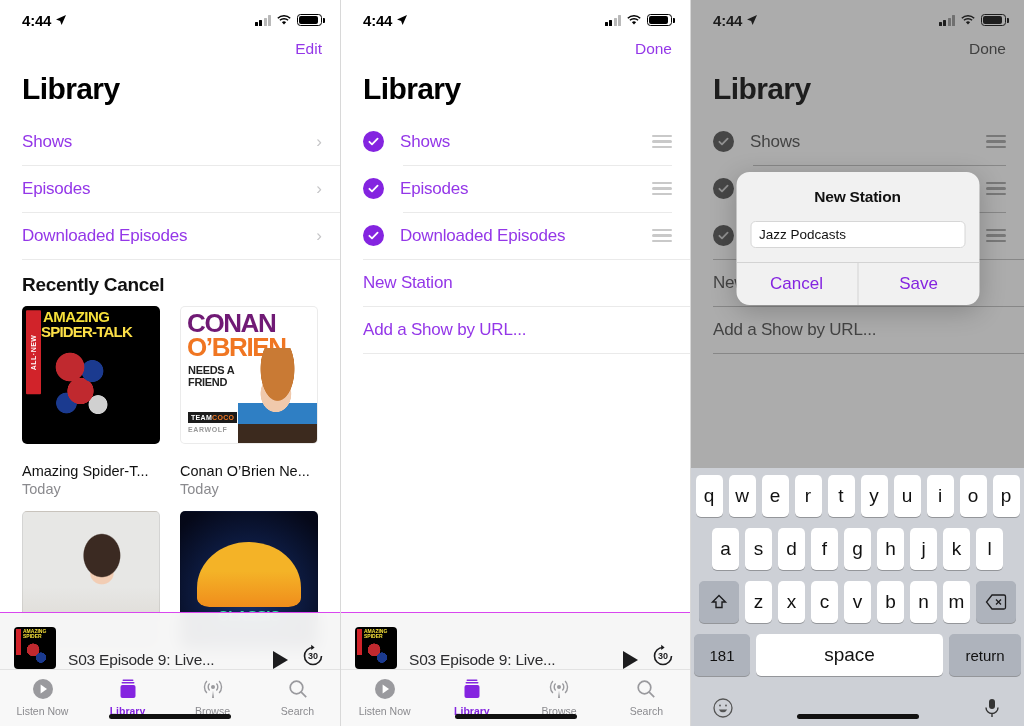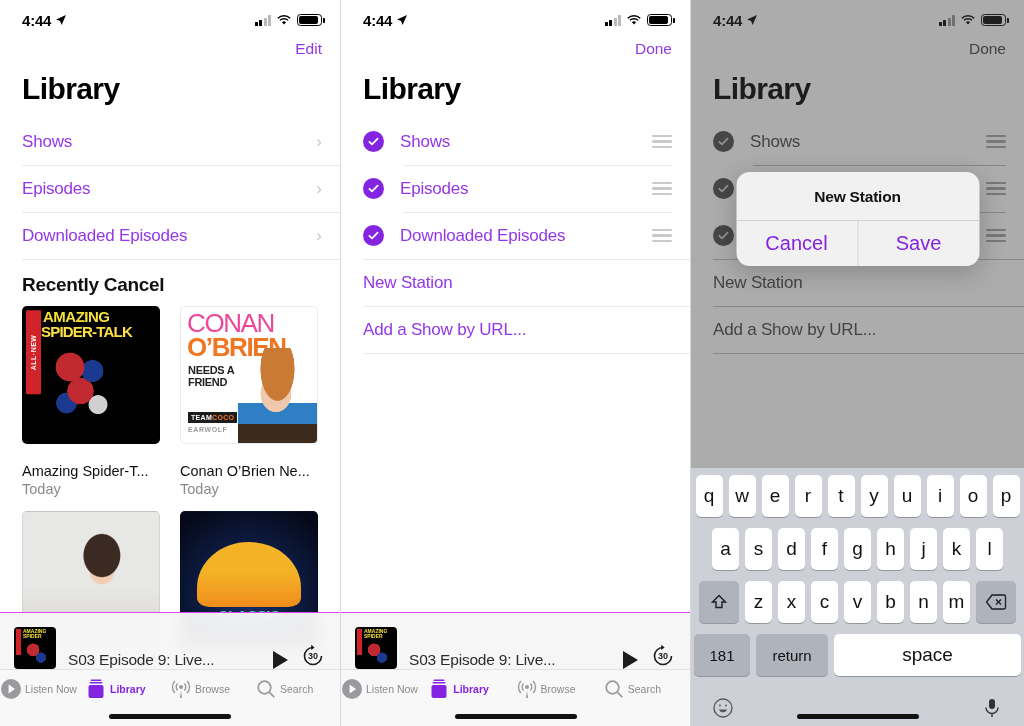--- a/index.html
+++ b/index.html
@@ -87,21 +87,21 @@
     position:absolute; left:26px; top:40px; width:70px; height:80px;
     background:
       radial-gradient(circle at 30% 25%, #c0292f 0 18%, transparent 19%),
       radial-gradient(circle at 62% 30%, #1b3a8f 0 15%, transparent 16%),
       radial-gradient(circle at 45% 55%, #c0292f 0 22%, transparent 23%),
       radial-gradient(circle at 70% 72%, #d0d0d0 0 12%, transparent 13%),
       radial-gradient(circle at 25% 70%, #1b3a8f 0 13%, transparent 14%);
   }
   
   .art-conan { background: #fff; }
-  .art-conan .c1 { position:absolute; left:6px; top:4px; color:#ec4899; font-size:26px; font-weight:normal; letter-spacing:-1.4px; line-height:.95;}
+  .art-conan .c1 { position:absolute; left:6px; top:4px; color:#701a75; font-size:26px; font-weight:bold; letter-spacing:-1.4px; line-height:.95;}
   .art-conan .c2 { position:absolute; left:6px; top:28px; color:#f07622; font-size:26px; font-weight:bold; letter-spacing:-1.4px; line-height:.95;}
   .art-conan .c3 { position:absolute; left:7px; top:58px; color:#222; font-size:11px; font-weight:bold; line-height:1.05; letter-spacing:-.3px;}
   .art-conan .tc { position:absolute; left:7px; bottom:20px; background:#1c1c1c; color:#fff; font-size:7px; font-weight:bold; padding:2px 3px; letter-spacing:.3px;}
   .art-conan .tc b { color:#f07622; }
   .art-conan .ew { position:absolute; left:7px; bottom:10px; color:#9a9a9a; font-size:7px; font-weight:bold; letter-spacing:.6px;}
   .art-conan .face {
     position:absolute; right:0; bottom:0; width:58%; height:70%;
     background:
       radial-gradient(ellipse at 50% 22%, #c97a34 0 30%, transparent 31%),
       radial-gradient(ellipse at 48% 48%, #f0c9ac 0 26%, transparent 27%),
@@ -142,21 +142,21 @@
   .play-tri { width: 0; height: 0; border-left: 15px solid #1c1c1e; border-top: 9px solid transparent; border-bottom: 9px solid transparent; }
   .skip30 { width: 26px; height: 26px; position: relative; margin-top: 35px; }
   .skip30 span { position:absolute; inset:0; display:flex; align-items:center; justify-content:center; font-size:9px; font-weight:bold; color:#1c1c1e;}
 
   
   .tabbar {
     position: absolute; left: 0; right: 0; bottom: 0; height: 57px;
     background: rgba(248,248,248,.96); border-top: 1px solid #e2e2e2;
     display: flex; align-items: flex-start; padding-top: 6px;
   }
-  .tab { flex: 1; display: flex; flex-direction: row; align-items: center; gap: 3px; cursor: pointer; }
+  .tab { flex: 1; display: flex; flex-direction: column; align-items: center; gap: 3px; cursor: pointer; }
   .tab-ico { height: 26px; display: flex; align-items: center; justify-content: center; }
   .tab-label { font-size: 10.5px; color: #8a8a8e; }
   .tab-active .tab-label { color: #8424e0; font-weight: bold; }
   .home-ind { position: absolute; left: 50%; transform: translateX(-50%); bottom: 7px; width: 122px; height: 5px; background: #111; border-radius: 3px; }
 
   
   .dim-overlay { position: absolute; inset: 0; background: rgba(70,70,70,.42); pointer-events: none; z-index: 5; }
   .p3-content { filter: grayscale(1) brightness(.78); }
   .p3-content .row-label { color: #565656; }
   .p3-content .nav-action { color: #4e4e4e; }
@@ -169,21 +169,21 @@
   }
   .alert-body { padding: 16px 14px 14px 14px; }
   .alert-title { text-align: center; font-size: 15.5px; font-weight: bold; color: #111; letter-spacing:-.2px;}
   .alert-input {
     margin-top: 15px; background: #fff; border: 1px solid #d6d6d6; border-radius: 5px;
     height: 27px; display: flex; align-items: center; padding: 0 8px;
     font-size: 13.5px; color: #111;
   }
   .alert-actions { display: flex; border-top: 1px solid #d3d3d3; }
   .alert-btn {
-    flex: 1; text-align: center; padding: 11px 0; font-size: 20px; color: #8424e0; cursor: pointer;
+    flex: 1; text-align: center; padding: 11px 0; font-size: 17px; color: #8424e0; cursor: pointer;
   }
   .alert-btn + .alert-btn { border-left: 1px solid #d3d3d3; font-weight: 500; }
 
   
   .keyboard {
     position: absolute; left: 0; right: 0; bottom: 0; height: 258px;
     background: #cdd0d6; z-index: 8; padding: 7px 3px 0 3px;
     display: flex; flex-direction: column;
   }
   .kbd-row { display: flex; justify-content: center; gap: 6px; margin-bottom: 11px; }
@@ -576,20 +576,21 @@
         </div>
         <div class="list-sep"></div>
       </div>
     </div>
 
     <div class="dim-overlay"></div>
 
     <div class="alert">
       <div class="alert-body">
         <div class="alert-title">New Station</div>
+        <div class="alert-input" placeholder="Station Name">Jazz Podcasts</div>
       </div>
       <div class="alert-actions">
         <div class="alert-btn">Cancel</div>
         <div class="alert-btn">Save</div>
       </div>
     </div>
 
     <div class="keyboard">
       <div class="kbd-row kbd-row-1">
         <div class="key">q</div>
@@ -629,22 +630,22 @@
         <div class="key">m</div>
         <div class="key key-wide">
           <svg width="22" height="18" viewBox="0 0 22 18" fill="none" stroke="#1c1c1e" stroke-width="1.3">
               <path d="M7 2h12a1.5 1.5 0 0 1 1.5 1.5v11A1.5 1.5 0 0 1 19 16H7L1.5 9z"></path>
               <path d="m11 6.5 5 5M16 6.5l-5 5"></path>
             </svg>
         </div>
       </div>
       <div class="kbd-row kbd-row-4">
         <div class="key key-fn">181</div>
+        <div class="key key-space">space</div>
         <div class="key key-return">return</div>
-        <div class="key key-space">space</div>
       </div>
       <div class="kbd-bottom">
         <div class="kbd-globe">
           <svg width="22" height="22" viewBox="0 0 22 22" fill="none" stroke="#555" stroke-width="1.3">
               <circle cx="11" cy="11" r="9"></circle>
               <circle cx="8" cy="8.5" r=".9" fill="#555" stroke="none"></circle>
               <circle cx="14" cy="8.5" r=".9" fill="#555" stroke="none"></circle>
               <path d="M6.8 12.5a4.6 4.6 0 0 0 8.4 0z" fill="#555" stroke="none"></path>
             </svg>
         </div>

